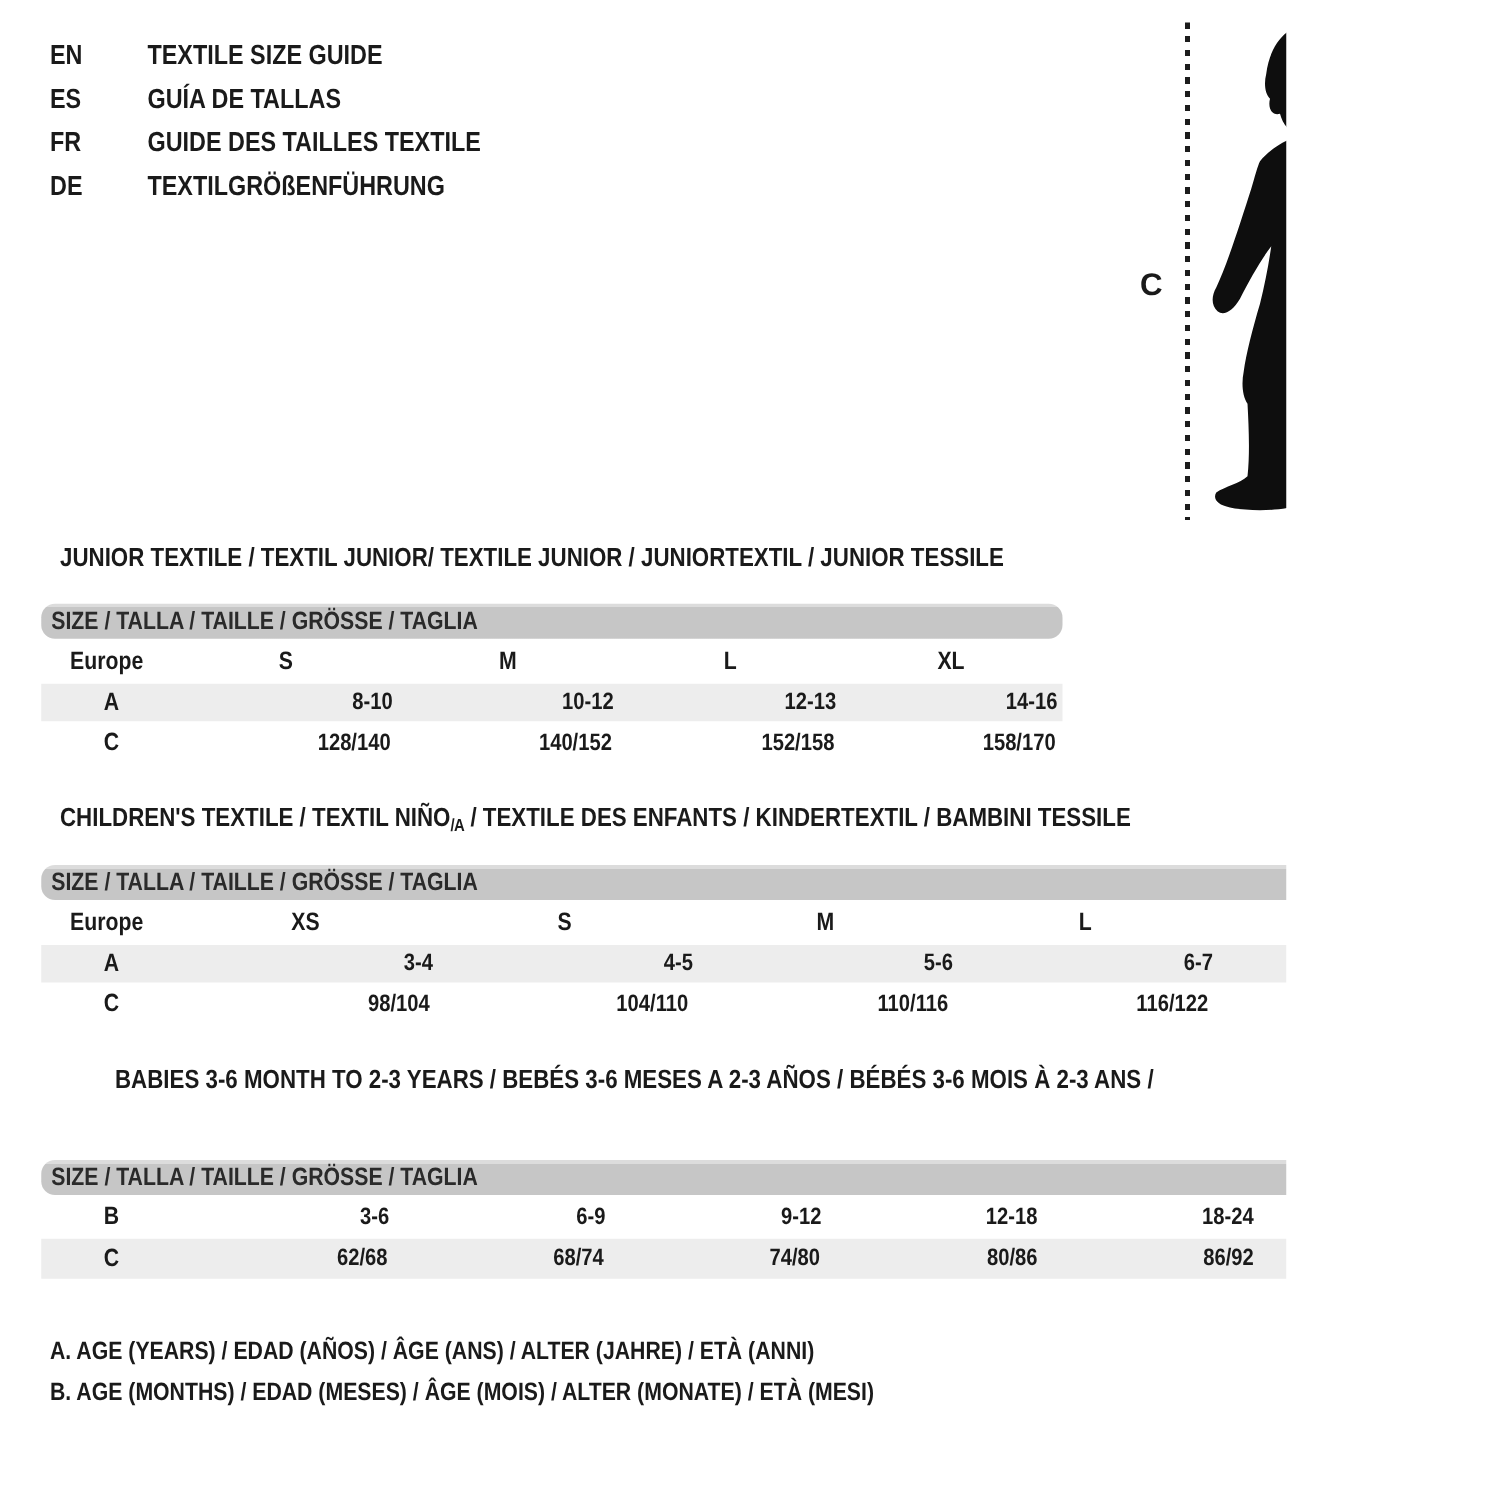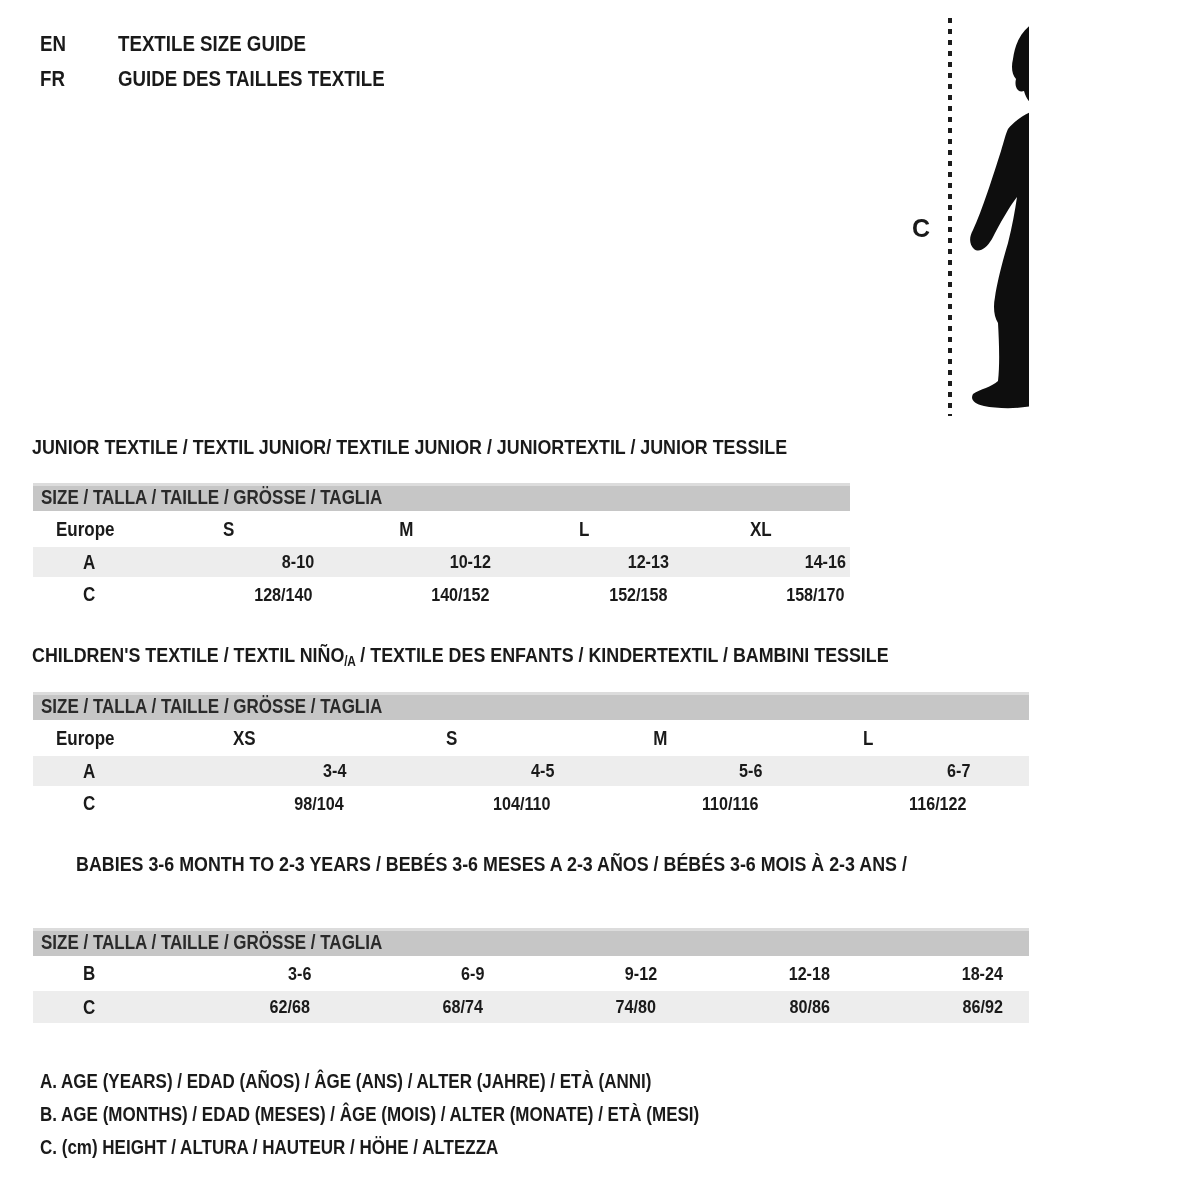--- a/index.html
+++ b/index.html
@@ -18,30 +18,30 @@
 
   
   .dash-line {
     position:absolute; left:948px; top:18px; width:4px; height:398px;
     background:repeating-linear-gradient(to bottom, #1c1c1c 0 5px, transparent 5px 11px);
   }
   .c-label { position:absolute; left:912px; top:214px; font-size:25px; }
   .baby-svg { position:absolute; left:958px; top:10px; width:212px; height:412px; }
 
   
-  .sec-title { position:absolute; left:32px; font-size:21px; line-height:23px; }
+  .sec-title { position:absolute; left:48px; font-size:21px; line-height:23px; }
   .title-sub { font-size:14px; vertical-align:-4px; letter-spacing:-0.5px; }
 
   
   .tbl { position:absolute; left:33px; }
   .t1 { width:817px; }
   .t2, .t3 { width:1147px; }
   .bar {
     height:28px; display:flex; align-items:center; padding-left:8px; box-sizing:border-box;
-    background:linear-gradient(#dcdcdc 0 3px, #c6c6c6 3px); color:#2a2a2a; font-size:20px;
+    background:linear-gradient(#dcdcdc 0 3px, #c6c6c6 3px); color:#2a2a2a; font-size:20px;border-radius:11px;
   }
   .grid-row { display:grid; align-items:center; font-size:20px; }
   .t1 .grid-row { grid-template-columns:107px repeat(4, 1fr); }
   .t2 .grid-row { grid-template-columns:107px repeat(5, 1fr); }
   .t3 .grid-row { grid-template-columns:107px repeat(6, 1fr); }
   .cell { text-align:center; }
   .lbl  { text-align:center; padding-left:8px; }
   .r-size { height:36px; }
   .r-alt  { height:30px; background:#ededed; }
   .r-last { height:35px; }
@@ -56,22 +56,30 @@
 <body>
 
 <div id="canvas">
 
   <div class="lang-block">
     <div class="lang-row">
       <span class="lang-code"><span class="cond">EN</span></span>
       <span class="cond">TEXTILE SIZE GUIDE</span>
     </div>
     <div class="lang-row">
+      <span class="lang-code"><span class="cond">ES</span></span>
+      <span class="cond">GUÍA DE TALLAS</span>
+    </div>
+    <div class="lang-row">
       <span class="lang-code"><span class="cond">FR</span></span>
       <span class="cond">GUIDE DES TAILLES TEXTILE</span>
+    </div>
+    <div class="lang-row">
+      <span class="lang-code"><span class="cond">DE</span></span>
+      <span class="cond">TEXTILGRÖßENFÜHRUNG</span>
     </div>
   </div>
 
   <div class="dash-line"></div>
   <div class="c-label">C</div>
   <svg class="baby-svg" viewBox="960 10 212 410" aria-hidden="true">
     <path fill="#0e0e0e" d="M 1053 17
       C 1078 17 1097 34 1100 58
       C 1101 66 1098 70 1095 73
       C 1101 76 1100 90 1092 99
@@ -202,17 +210,14 @@
       <span class="cell num"><span class="cond-c">92/98</span></span>
     </div>
   </div>
 
   <div class="legend-row" style="top:1103px;">
     <span class="cond">B. AGE (MONTHS) / EDAD (MESES) / ÂGE (MOIS) / ALTER (MONATE) / ETÀ (MESI)</span>
   </div>
   <div class="legend-row" style="top:1070px;">
     <span class="cond">A. AGE (YEARS) / EDAD (AÑOS) / ÂGE (ANS) / ALTER (JAHRE) / ETÀ (ANNI)</span>
   </div>
-  <div class="legend-row" style="top:1136px;">
-    <span class="cond">C. (cm) HEIGHT / ALTURA / HAUTEUR / HÖHE / ALTEZZA</span>
-  </div>
 
 </div>
 
 </body></html>

